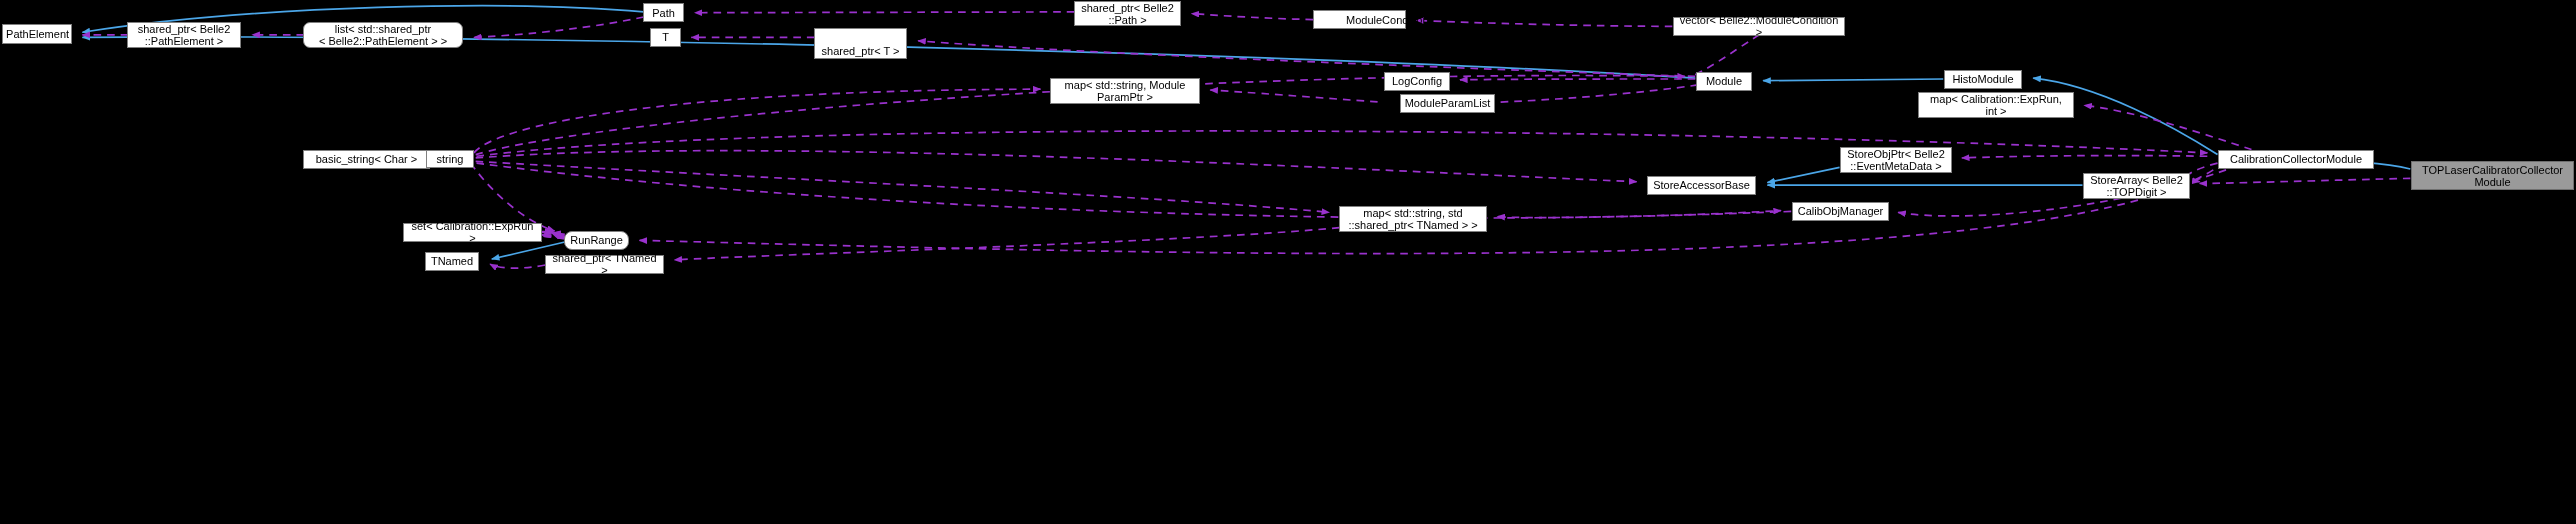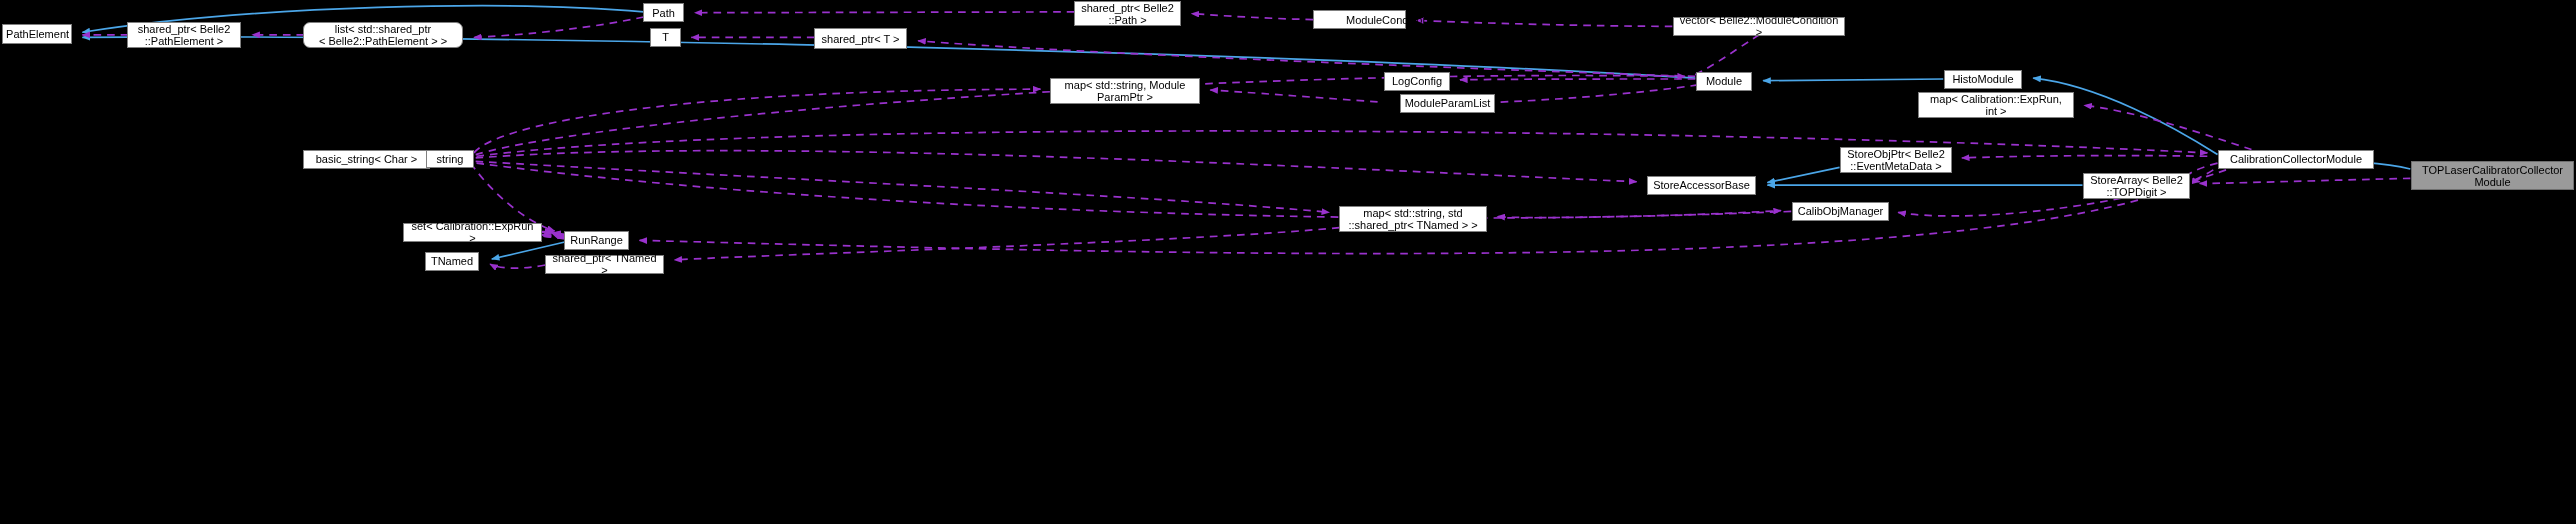--- a/index.html
+++ b/index.html
@@ -353,21 +353,21 @@
       <div class="node" style="left: 127px; top: 22px; width: 114px; height: 25.5px;"><span class="lbl">shared_ptr&lt; Belle2
 ::PathElement &gt;</span></div>
       <div class="node" style="left: 303px; top: 22px; width: 160px; height: 25.5px; border-radius: 7px;"><span class="lbl">list&lt; std::shared_ptr
 &lt; Belle2::PathElement &gt; &gt;</span></div>
       <div class="node" style="left: 643px; top: 3.4px; width: 41px; height: 18.7px;"><span class="lbl">Path</span></div>
       <div class="node" style="left: 1074px; top: 0.8px; width: 107px; height: 25.5px;"><span class="lbl">shared_ptr&lt; Belle2
 ::Path &gt;</span></div>
       <div class="node" style="left: 1313px; top: 10.2px; width: 93px; height: 18.7px; padding-left: 32px;"><span class="lbl">ModuleCondition</span></div>
       <div class="node" style="left: 1673px; top: 17px; width: 172px; height: 18.7px;"><span class="lbl">vector&lt; Belle2::ModuleCondition &gt;</span></div>
       <div class="node" style="left: 650px; top: 28px; width: 31px; height: 18.7px;"><span class="lbl">T</span></div>
-      <div class="node" style="left: 814px; top: 28px; width: 93px; height: 21px;"><span class="lbl">shared_ptr&lt; T &gt;</span></div>
+      <div class="node" style="left: 814px; top: 28px; width: 93px; height: 31px; align-items: flex-end;"><span class="lbl">shared_ptr&lt; T &gt;</span></div>
       <div class="node" style="left: 1944px; top: 70px; width: 78px; height: 18.7px;"><span class="lbl">HistoModule</span></div>
       <div class="node" style="left: 1696px; top: 72px; width: 56px; height: 18.7px;"><span class="lbl">Module</span></div>
       <div class="node" style="left: 1384px; top: 72px; width: 66px; height: 18.7px;"><span class="lbl">LogConfig</span></div>
       <div class="node" style="left: 1050px; top: 78px; width: 150px; height: 25.5px;"><span class="lbl">map&lt; std::string, Module
 ParamPtr &gt;</span></div>
       <div class="node" style="left: 1378px; top: 94px; width: 95px; height: 18.7px; margin-left: 22px;"><span class="lbl">ModuleParamList</span></div>
       <div class="node" style="left: 1918px; top: 92px; width: 156px; height: 25.5px;"><span class="lbl">map&lt; Calibration::ExpRun,
 int &gt;</span></div>
       <div class="node" style="left: 303px; top: 150px; width: 127px; height: 18.7px;"><span class="lbl">basic_string&lt; Char &gt;</span></div>
       <div class="node" style="left: 426px; top: 150px; width: 48px; height: 18px;"><span class="lbl">string</span></div>
@@ -376,19 +376,19 @@
       <div class="node" style="left: 2218px; top: 150px; width: 156px; height: 18.7px;"><span class="lbl">CalibrationCollectorModule</span></div>
       <div class="node current" style="left: 2411px; top: 161px; width: 163px; height: 29px;"><span class="lbl">TOPLaserCalibratorCollector
 Module</span></div>
       <div class="node" style="left: 1647px; top: 176px; width: 109px; height: 18.7px;"><span class="lbl">StoreAccessorBase</span></div>
       <div class="node" style="left: 2083px; top: 173px; width: 107px; height: 25.5px;"><span class="lbl">StoreArray&lt; Belle2
 ::TOPDigit &gt;</span></div>
       <div class="node" style="left: 1339px; top: 206px; width: 148px; height: 25.5px;"><span class="lbl">map&lt; std::string, std
 ::shared_ptr&lt; TNamed &gt; &gt;</span></div>
       <div class="node" style="left: 1792px; top: 202px; width: 97px; height: 18.7px;"><span class="lbl">CalibObjManager</span></div>
       <div class="node" style="left: 403px; top: 223px; width: 139px; height: 18.7px;"><span class="lbl">set&lt; Calibration::ExpRun &gt;</span></div>
-      <div class="node" style="left: 564px; top: 231px; width: 65px; height: 18.7px;"><span class="lbl">RunRange</span></div>
+      <div class="node" style="left: 564px; top: 231px; width: 65px; height: 18.7px; border-radius: 8px;"><span class="lbl">RunRange</span></div>
       <div class="node" style="left: 425px; top: 252px; width: 54px; height: 18.7px;"><span class="lbl">TNamed</span></div>
       <div class="node" style="left: 545px; top: 255px; width: 119px; height: 18.7px;"><span class="lbl">shared_ptr&lt; TNamed &gt;</span></div>
     </div>
 
 </div>
 
 
 </body></html>

